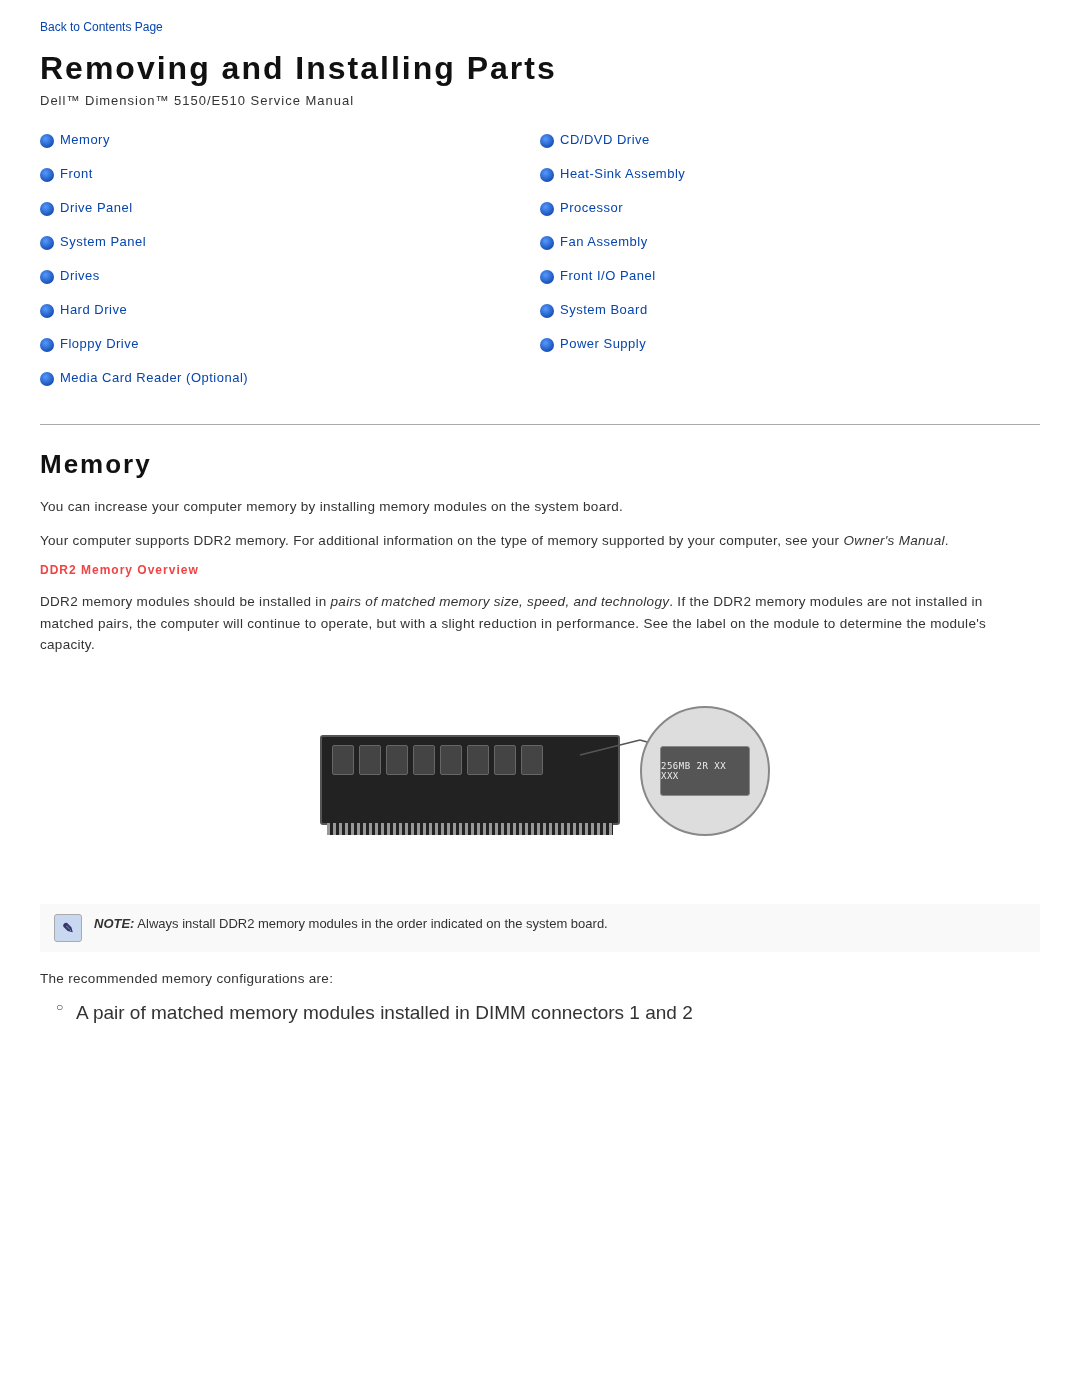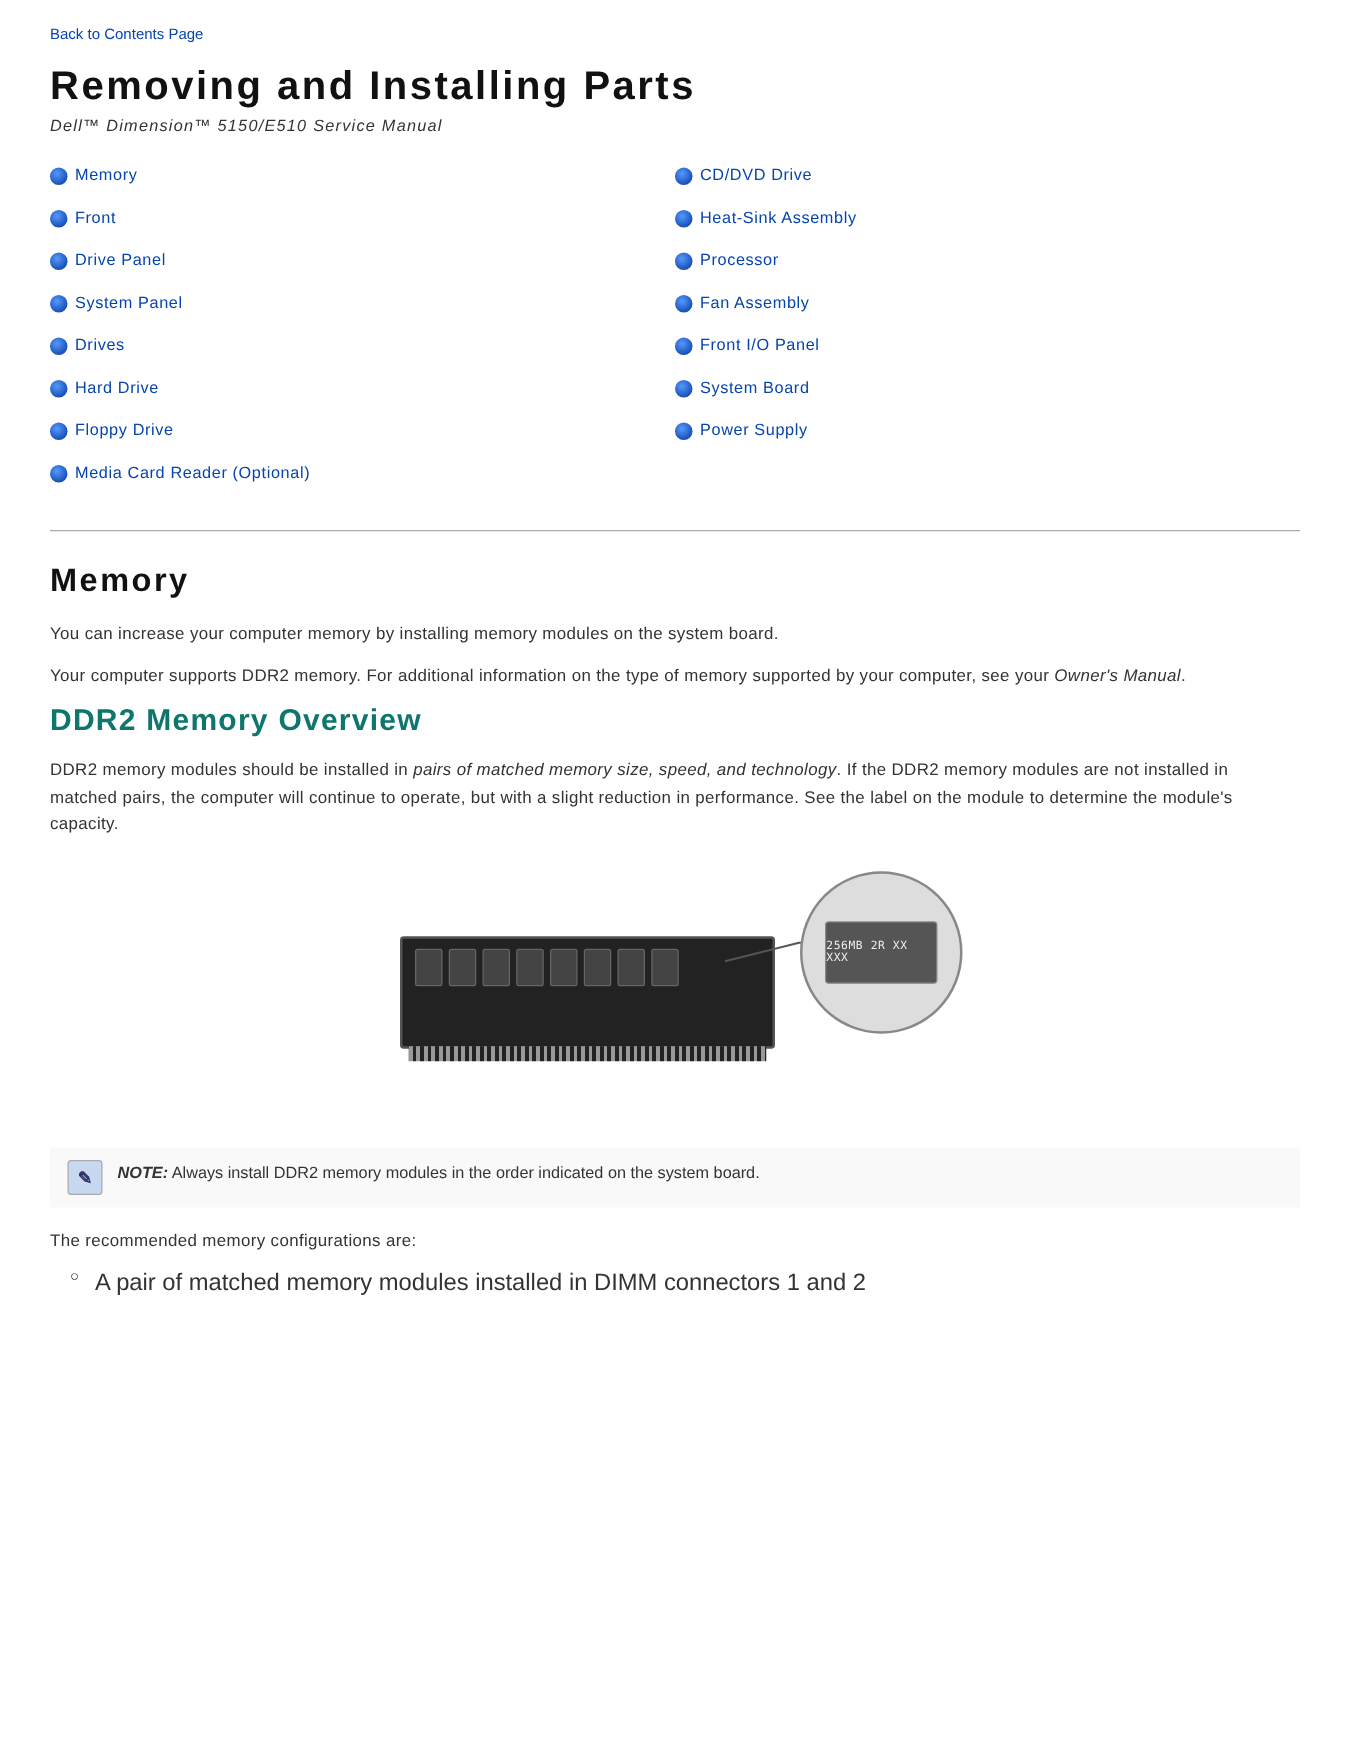--- a/index.html
+++ b/index.html
@@ -26,21 +26,20 @@
       letter-spacing: 2px;
       margin-bottom: 6px;
       color: #111;
     }
 
     .subtitle {
       font-size: 13px;
       letter-spacing: 1px;
       color: #333;
       margin-bottom: 24px;
-      font-style: italic;
     }
 
     .nav-table {
       width: 100%;
       border-collapse: collapse;
       margin-bottom: 20px;
     }
     .nav-table td {
       vertical-align: top;
       width: 50%;
@@ -76,25 +75,25 @@
       font-family: Arial, Helvetica, sans-serif;
       font-size: 26px;
       font-weight: bold;
       letter-spacing: 2px;
       margin-bottom: 16px;
       color: #111;
     }
 
     h3.subsection-title {
       font-family: Arial, Helvetica, sans-serif;
-      font-size: 24px;
+      font-size: 12px;
       font-weight: bold;
       letter-spacing: 1px;
       margin-bottom: 14px;
-      color: #0f766e;
+      color: #ef4444;
     }
 
     .paragraph {
       font-size: 13.5px;
       line-height: 1.6;
       margin-bottom: 12px;
       letter-spacing: 0.3px;
     }
 
     .diagram-container {
@@ -159,21 +158,21 @@
       left: 0;
       width: 480px;
       height: 200px;
       pointer-events: none;
     }
 
     
     .zoom-circle {
       position: absolute;
       right: 10px;
-      top: 3px;
+      top: 26px;
       width: 130px;
       height: 130px;
       border-radius: 50%;
       border: 2px solid #888;
       background: #ddd;
       display: flex;
       align-items: center;
       justify-content: center;
       overflow: hidden;
     }

